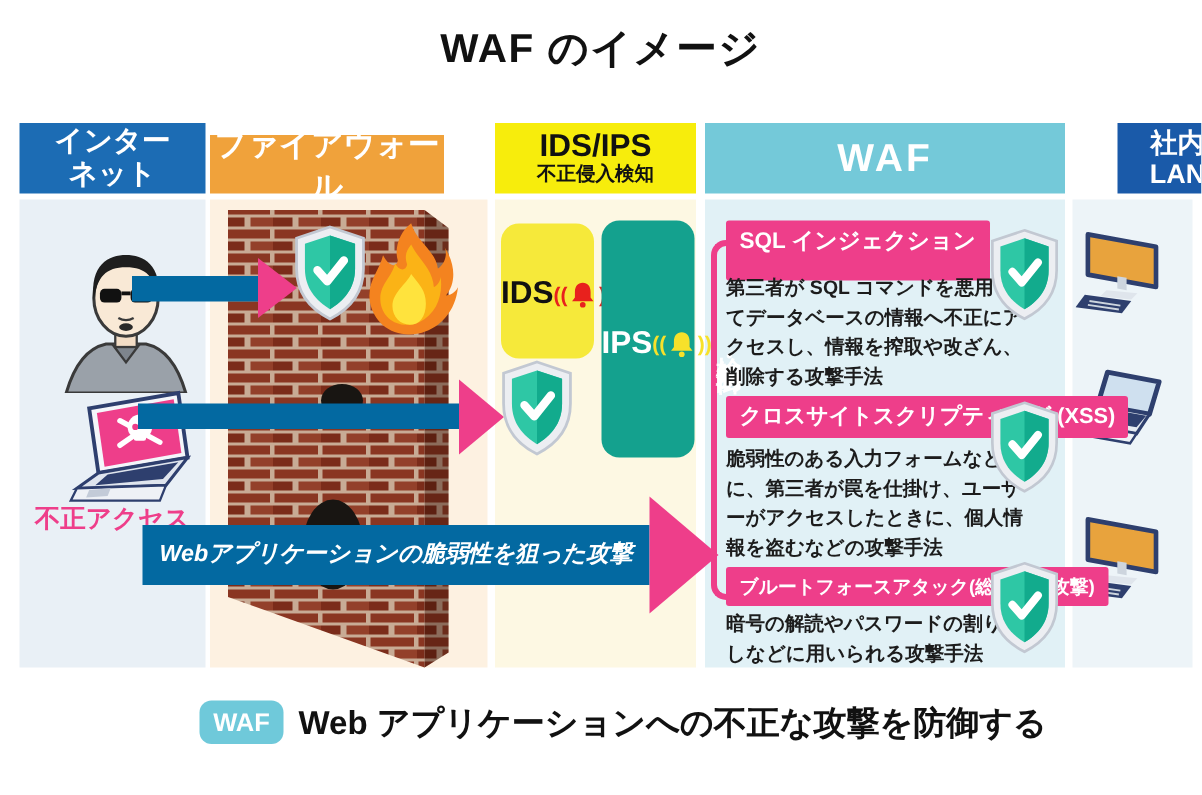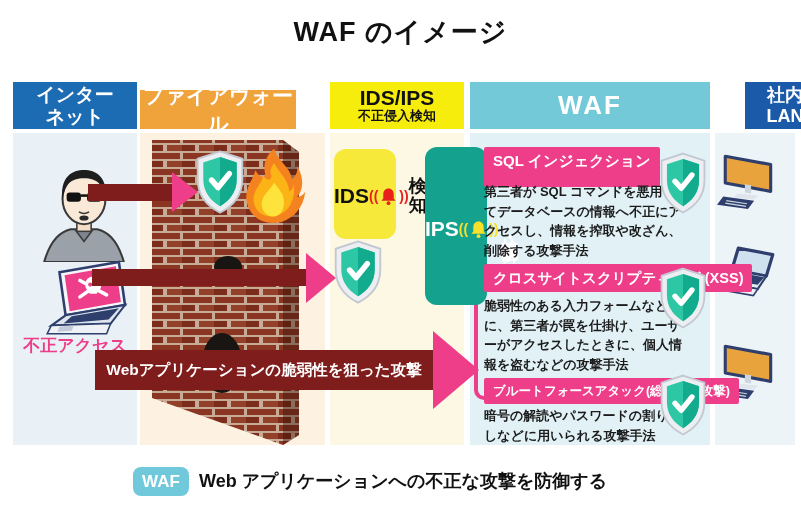--- a/index.html
+++ b/index.html
@@ -17,44 +17,44 @@
   .h-waf{left:470px;top:82px;width:240px;height:47px;background:#74c9d9;color:#fff;font-size:26px;letter-spacing:2px;}
   .h-lan{left:745px;top:82px;width:80px;height:47px;background:#1a5aa9;color:#fff;font-size:18px;line-height:1.12;}
   
   .colbody{top:133px;height:312px;}
   .b-internet{left:13px;width:124px;background:#e9f0f6;}
   .b-firewall{left:140px;width:185px;background:#fdf1e1;}
   .b-ids{left:330px;width:134px;background:#fdf8e3;}
   .b-waf{left:470px;width:240px;background:#e1f1f6;}
   .b-lan{left:715px;width:80px;background:#edf4f8;}
   
-  .shaft{background:#7f1d1d;z-index:6;}
+  .shaft{background:#0369a1;z-index:6;font-style:italic;}
   .ahead{width:0;height:0;border-style:solid;border-color:transparent transparent transparent #ee3e8a;z-index:6;}
   .attack-arrow-text{color:#fff;font-weight:bold;font-size:15.5px;line-height:40px;text-align:center;width:100%;}
   .pink-label{color:#ee3e8a;font-weight:bold;font-size:17px;text-align:center;}
   
   .badge{border-radius:12px;display:flex;align-items:center;justify-content:flex-start;z-index:5;}
   .ids-badge{left:334px;top:149px;width:62px;height:86px;background:#f6e93a;color:#111;padding-top:4px;}
-  .ips-badge{left:401px;top:147px;width:62px;height:152px;background:#14a18e;color:#fff;padding-top:6px;margin-left:24px;}
+  .ips-badge{left:401px;top:147px;width:62px;height:152px;background:#14a18e;color:#fff;padding-top:6px;}
   .badge .bt{font-size:21px;font-weight:800;line-height:1.1;}
   .bellrow{display:flex;align-items:center;gap:1px;margin:1px 0;}
   .paren{font-weight:800;font-size:14px;}
   .ids-badge .paren{color:#e8211d;}
   .ips-badge .paren{color:#f7e12a;}
   .badge .act{font-size:18px;font-weight:800;line-height:1.05;}
   .vtext{writing-mode:vertical-rl;text-orientation:upright;font-size:17px;font-weight:800;letter-spacing:2px;}
   
   .atk-head{position:absolute;background:#ee3e8a;color:#fff;font-weight:bold;white-space:nowrap;z-index:5;padding:0 9px;border-radius:2px;}
   .atk-desc{position:absolute;color:#1c1c1c;font-weight:600;font-size:13px;line-height:19.5px;z-index:5;}
   .bracket{left:474px;top:160px;width:10px;height:232px;border:4px solid #ee3e8a;border-right:none;border-radius:10px 0 0 10px;z-index:4;}
   .shield{z-index:8;}
   .icon{z-index:4;}
   
   .f-badge{left:133px;top:467px;width:56px;height:29px;background:#6fc9da;color:#fff;border-radius:8px;font-size:17px;font-weight:bold;display:flex;align-items:center;justify-content:center;}
-  .f-text{left:199px;top:467px;font-size:18px;font-weight:600;color:#111;line-height:29px;}
+  .f-text{left:199px;top:467px;font-size:22px;font-weight:600;color:#111;line-height:29px;}
 </style>
 </head>
 <body>
 
 <div id="stage">
 
   <div class="abs colhead h-internet">
     <span>インター</span>
     <span>ネット</span>
   </div>

